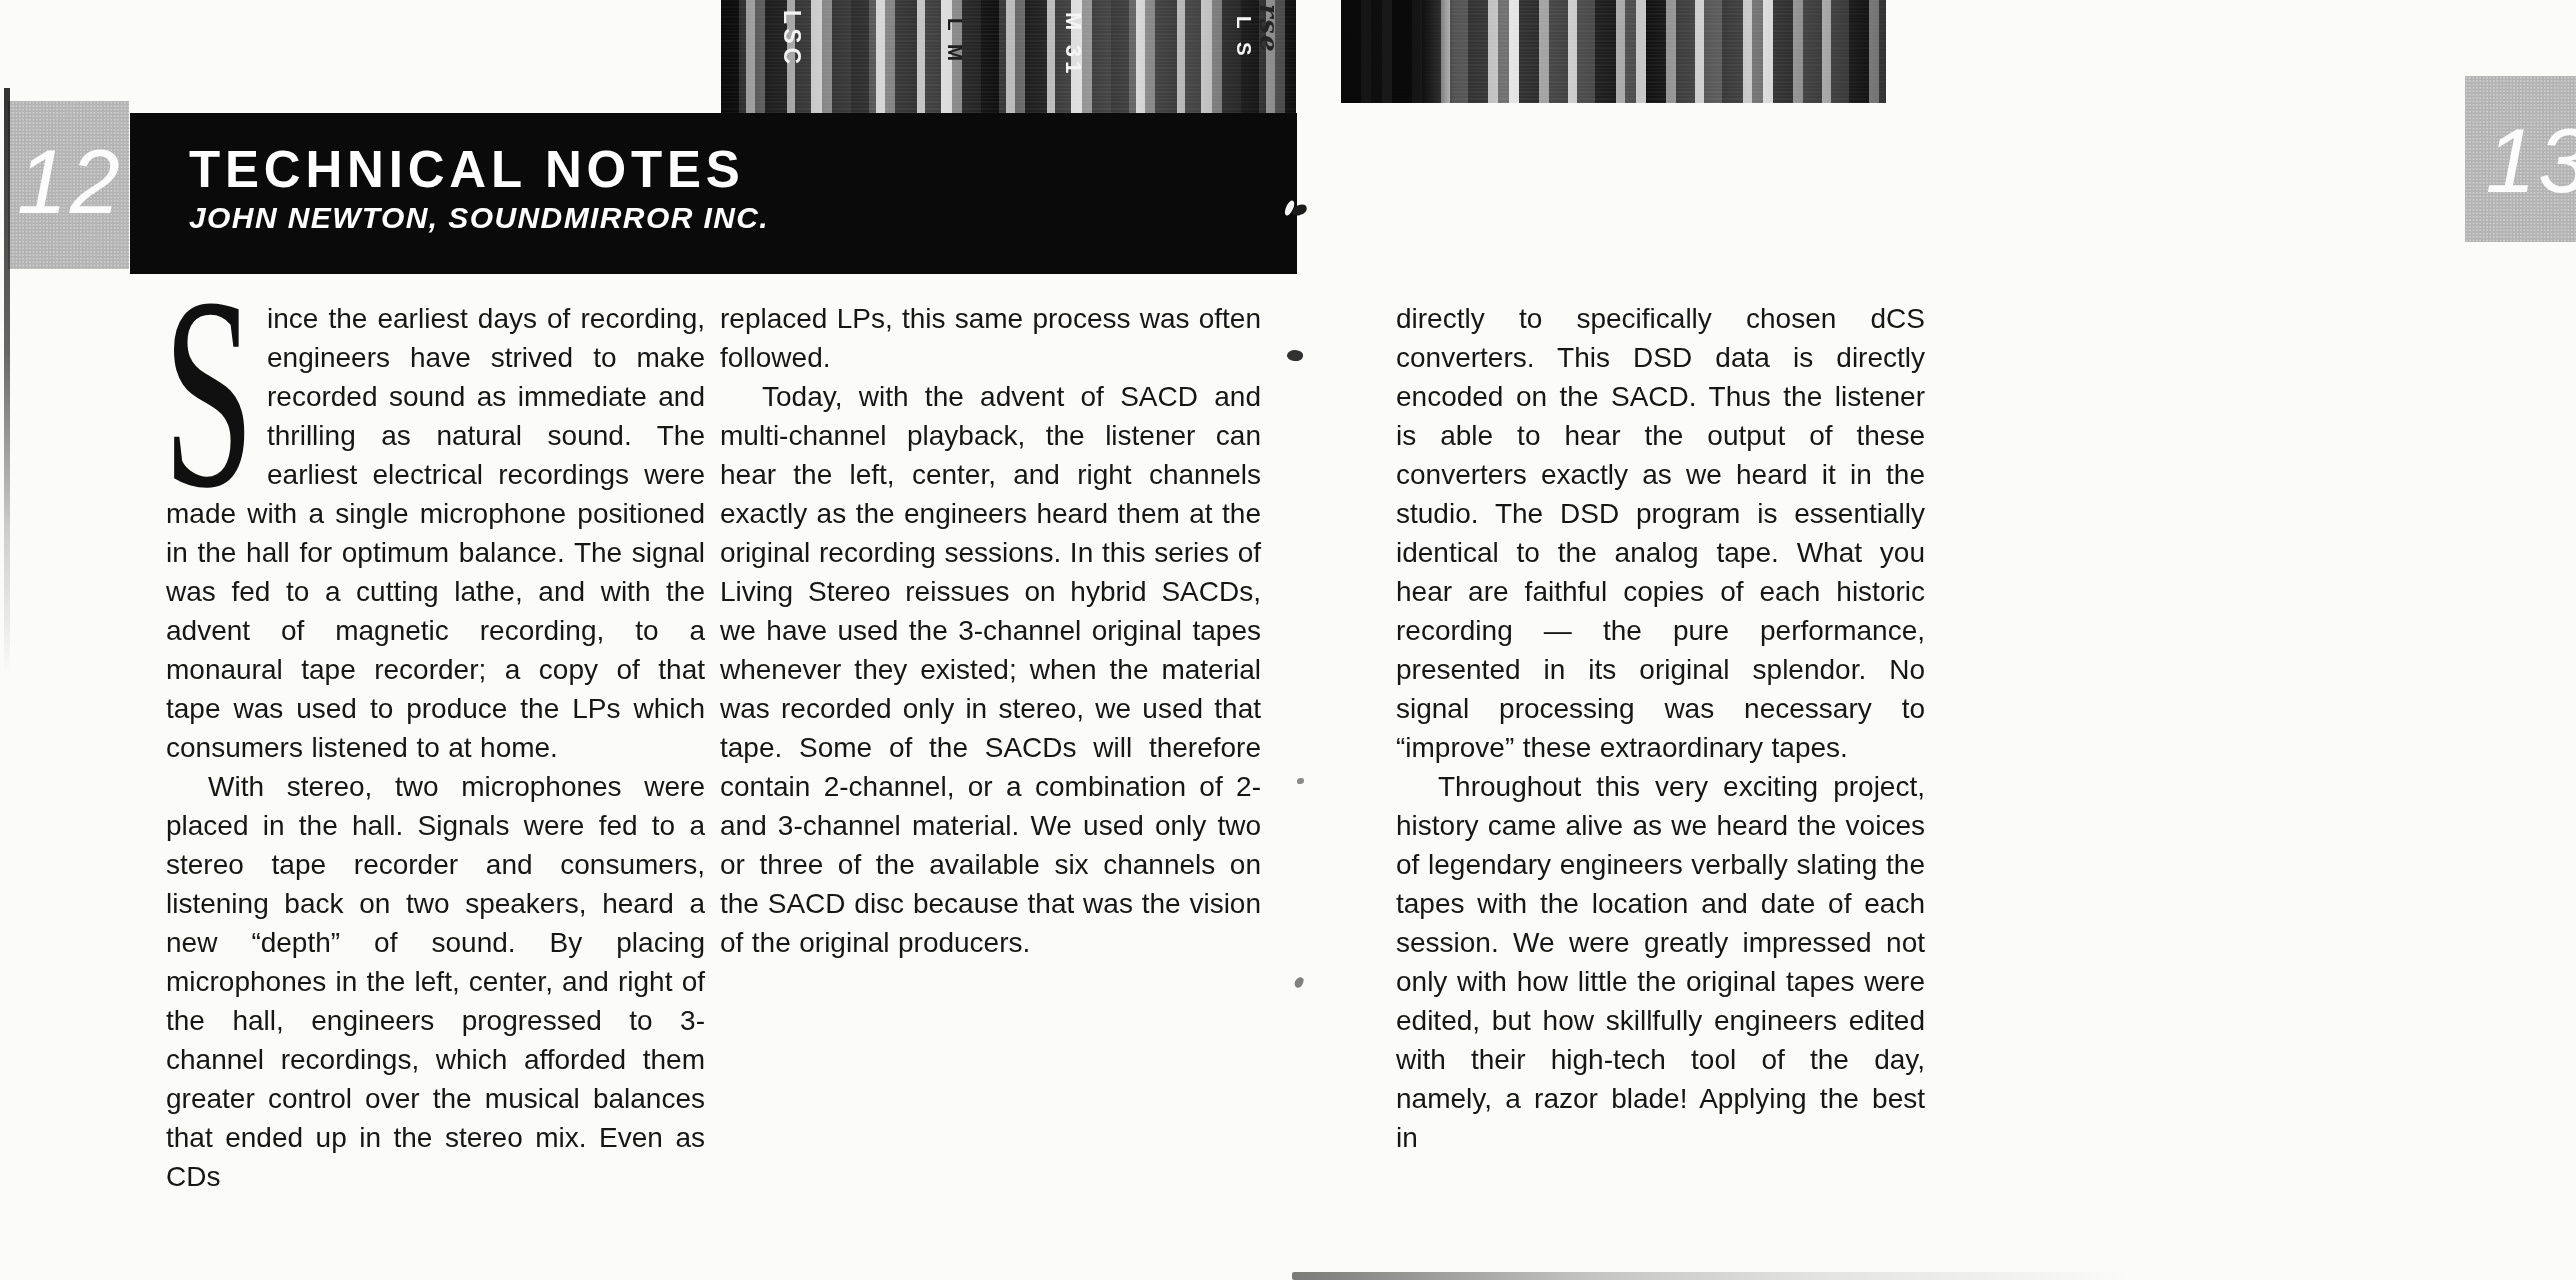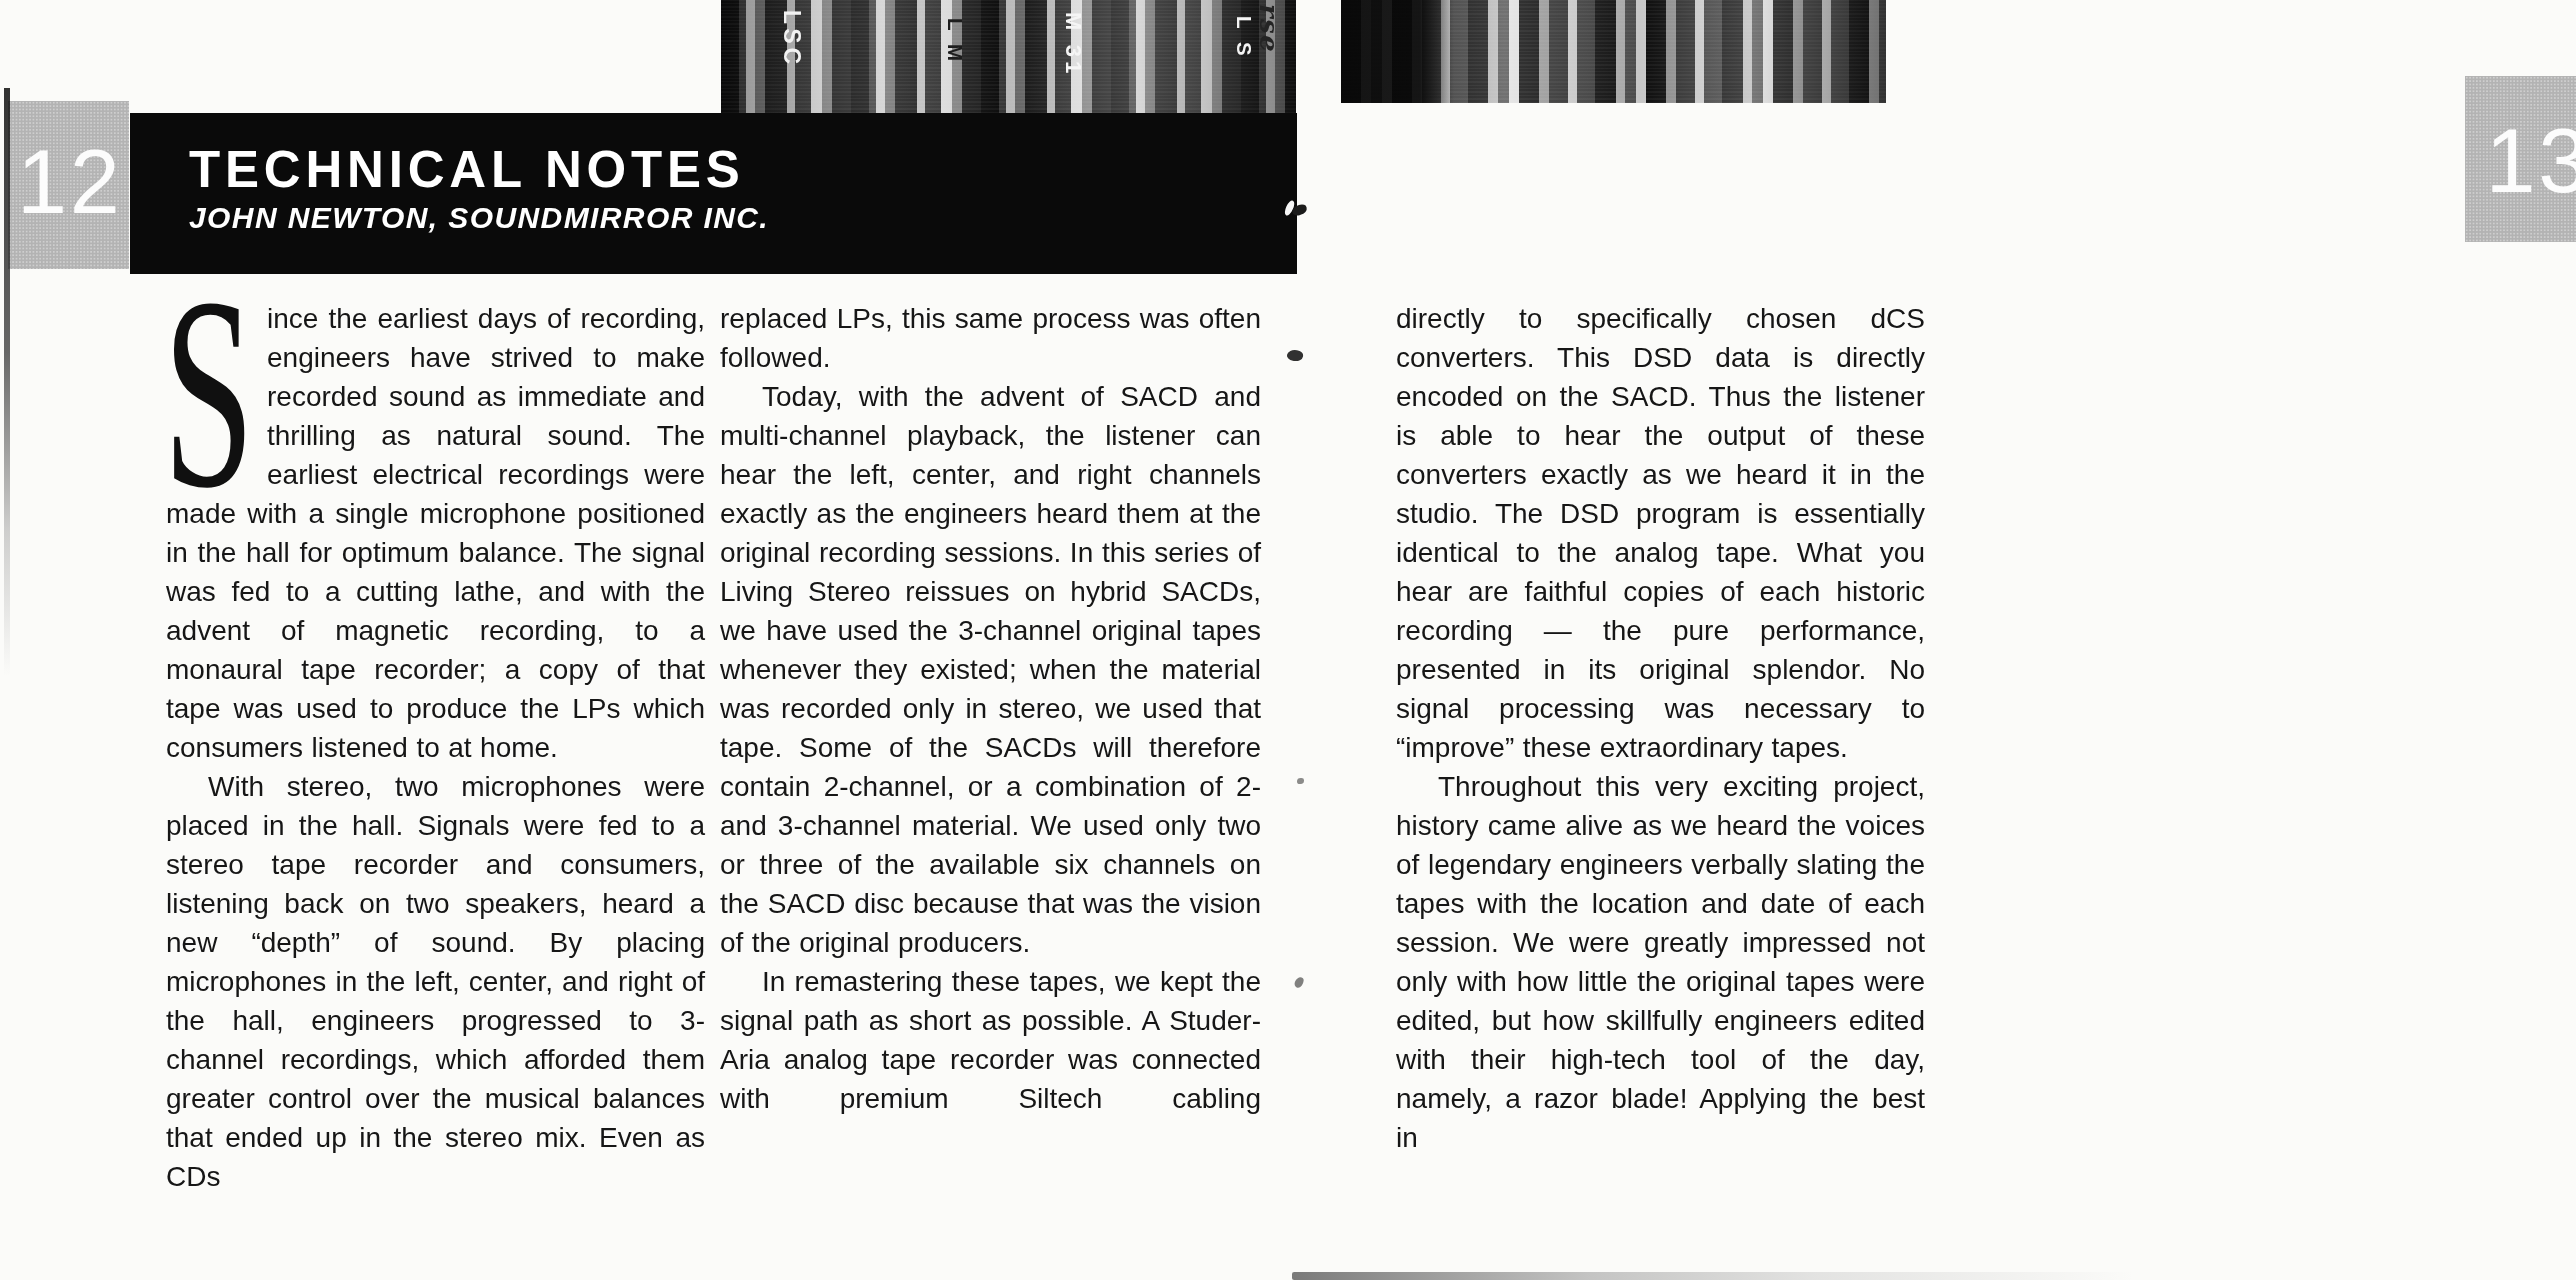--- a/index.html
+++ b/index.html
@@ -58,21 +58,21 @@
   }
   
   .pn-block{
     position:absolute;background:#b3b3b3;
     background-image:radial-gradient(rgba(255,255,255,.35) 0.7px, rgba(0,0,0,0) 0.7px);
     background-size:3.4px 3.4px;
   }
   #pn-left{left:8.2px;top:101px;width:121px;height:168px;}
   #pn-right{left:2465px;top:76px;width:111px;height:166px;}
   .pn-num{
-    position:absolute;font-size:90px;line-height:1;
+    position:absolute;font-style:italic;font-size:90px;line-height:1;
     color:#fcfcfc;letter-spacing:2.7px;
   }
   #pn-left .pn-num{right:6.8px;top:36px;}
   #pn-right .pn-num{left:20.5px;top:40px;}
   
   .col{position:absolute;top:299px;font-size:28px;line-height:39px;color:#161616;word-spacing:0.7px;}
   #col-1{left:166px;width:539px;}
   #col-2{left:720px;width:541px;}
   #col-3{left:1396px;width:529px;}
   #col-4{left:1924px;width:512px;}
@@ -133,21 +133,20 @@
 
   <div class="col" id="col-1">
       <div class="para"><span class="dropcap">
           <span>S</span>
         </span>ince the earliest days of recording, engineers have strived to make recorded sound as immediate and thrilling as natural sound. The earliest electrical recordings were made with a single microphone positioned in the hall for optimum balance. The signal was fed to a cutting lathe, and with the advent of magnetic recording, to a monaural tape recorder; a copy of that tape was used to produce the LPs which consumers listened to at home.</div>
       <div class="para indent runon">With stereo, two microphones were placed in the hall. Signals were fed to a stereo tape recorder and consumers, listening back on two speakers, heard a new “depth” of sound. By placing microphones in the left, center, and right of the hall, engineers progressed to 3-channel recordings, which afforded them greater control over the musical balances that ended up in the stereo mix. Even as CDs</div>
     </div>
   <div class="col" id="col-2">
       <div class="para">replaced LPs, this same process was often followed.</div>
       <div class="para indent">Today, with the advent of SACD and multi-channel playback, the listener can hear the left, center, and right channels exactly as the engineers heard them at the original recording sessions. In this series of Living Stereo reissues on hybrid SACDs, we have used the 3-channel original tapes whenever they existed; when the material was recorded only in stereo, we used that tape. Some of the SACDs will therefore contain 2-channel, or a combination of 2- and 3-channel material. We used only two or three of the available six channels on the SACD disc because that was the vision of the original producers.</div>
-      <div class="para indent runon">In remastering these tapes, we kept the signal path as short as possible. A Studer-Aria analog tape recorder was connected with premium Siltech cabling</div>
     </div>
   <div class="col" id="col-3">
       <div class="para">directly to specifically chosen dCS converters. This DSD data is directly encoded on the SACD. Thus the listener is able to hear the output of these converters exactly as we heard it in the studio. The DSD program is essentially identical to the analog tape. What you hear are faithful copies of each historic recording — the pure performance, presented in its original splendor. No signal processing was necessary to “improve” these extraordinary tapes.</div>
       <div class="para indent runon">Throughout this very exciting project, history came alive as we heard the voices of legendary engineers verbally slating the tapes with the location and date of each session. We were greatly impressed not only with how little the original tapes were edited, but how skillfully engineers edited with their high-tech tool of the day, namely, a razor blade! Applying the best in</div>
     </div>
 
   <div id="edge-left"></div>
   <div id="notch-1"></div>
   <div class="speck" id="speck-1"></div>
   <div class="speck" id="speck-2"></div>

